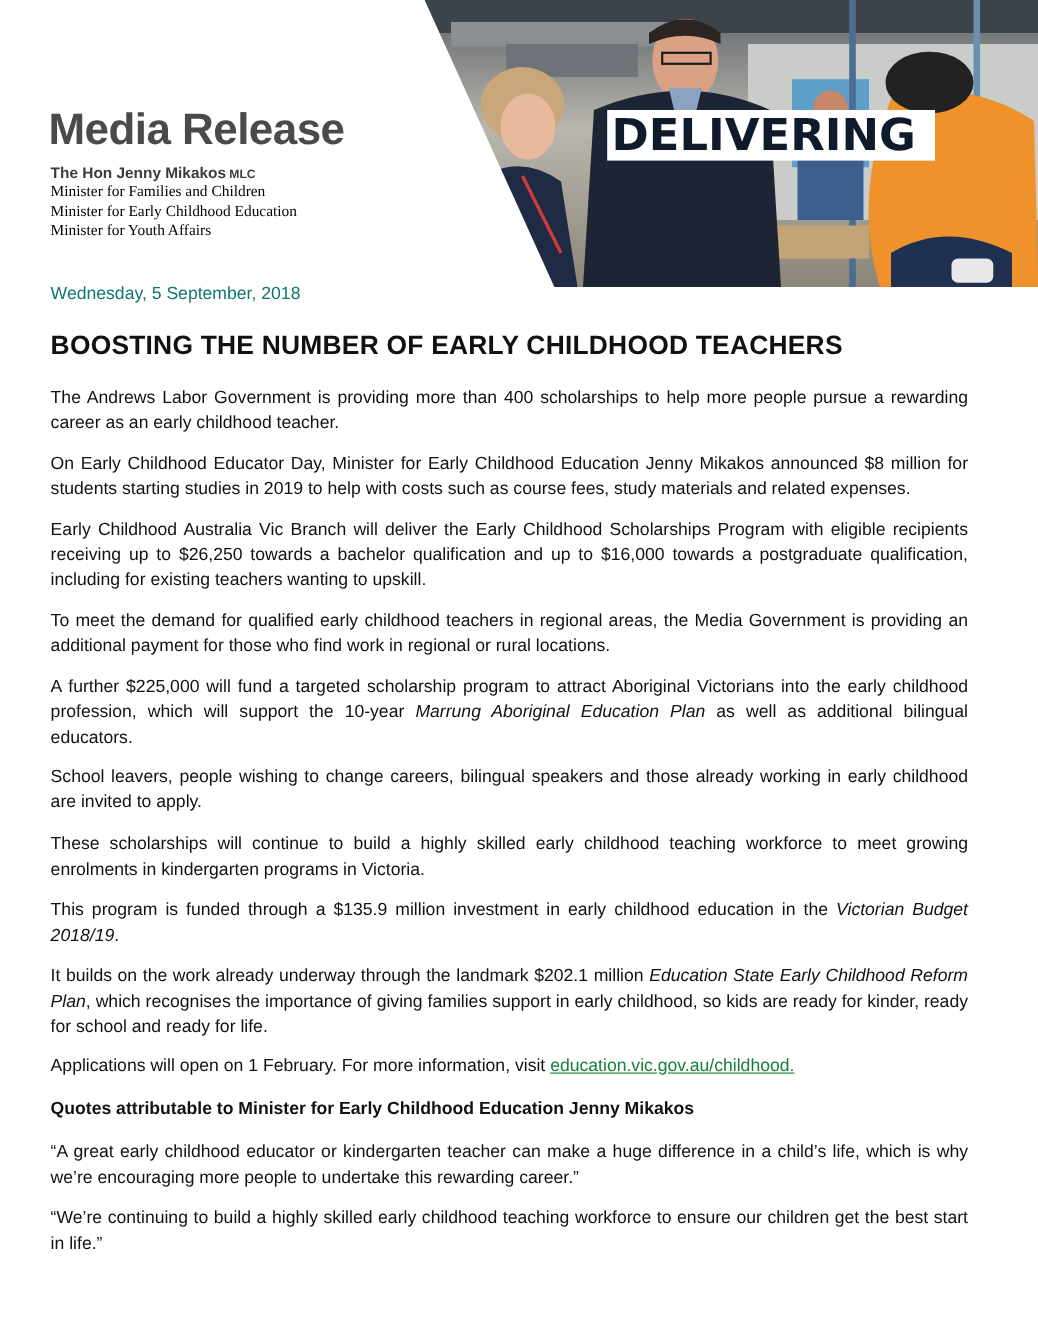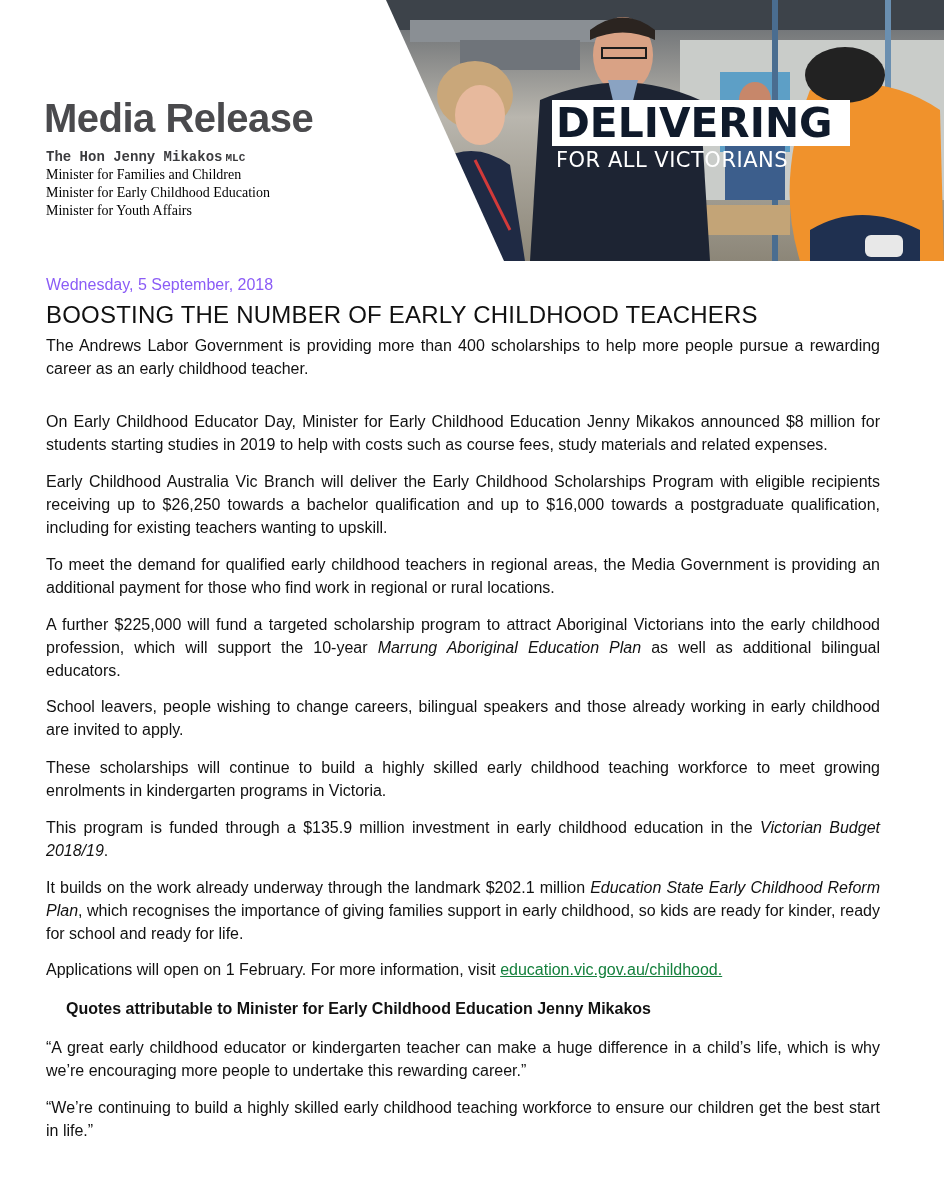--- a/index.html
+++ b/index.html
@@ -13,35 +13,35 @@
   .tagline-box { position: absolute; left: 172px; top: 100px; width: 298px; height: 46px; background: #ffffff; }
   .tagline-main { position: absolute; left: 176px; top: 98px; width: 292px; font-family: "DejaVu Sans", sans-serif;
                   font-weight: bold; font-size: 40px; letter-spacing: 0px; color: #0f1a2b; line-height: 50px;
                   transform: scaleX(1.02); transform-origin: left center; }
   .tagline-sub { position: absolute; left: 176px; top: 148px; font-family: "DejaVu Sans", sans-serif;
                  font-size: 21px; color: #ffffff; letter-spacing: 0.5px; }
 
   
   .mast-title { position: absolute; left: 44px; top: 96px; font-family: Liberation Sans, sans-serif;
                 font-weight: bold; font-size: 40px; color: #4a4a4d; letter-spacing: -0.5px; }
-  .mast-name { position: absolute; left: 46px; top: 149px; font-family: Liberation Mono, monospace;
+  .mast-name { position: absolute; left: 46px; top: 149px; font-family: Liberation Sans, sans-serif;
                font-weight: bold; font-size: 14px; color: #3b3b3e; }
   .mast-name .suffix { font-size: 11px; margin-left: 3px; }
   .mast-role { position: absolute; left: 46px; font-family: Liberation Serif, serif;
                font-size: 14px; color: #000000; }
 
   
-  .date { position: absolute; left: 46px; top: 276px; font-size: 16px; color: #8b5cf6; }
-  .headline { position: absolute; left: 46px; top: 301px; font-size: 24px; font-weight: normal; color: #111;
+  .date { position: absolute; left: 46px; top: 259px; font-size: 16px; color: #0f766e; }
+  .headline { position: absolute; left: 46px; top: 301px; font-size: 24px; font-weight: bold; color: #111;
               letter-spacing: 0.2px; }
   .para { position: absolute; left: 46px; width: 834px; font-size: 16px; line-height: 23px;
           text-align: justify; color: #111; }
   .para i { font-style: italic; margin-top: 11px; }
   .link { color: #15803d; text-decoration: underline; }
-  .bold { font-weight: bold; margin-left: 20px; }
+  .bold { font-weight: bold; }
   .quote { }
 </style>
 </head>
 <body>
 
 <div class="hero">
   <svg width="564" height="261" viewBox="0 0 564 261">
     <defs>
       <linearGradient id="bg" x1="0" y1="0" x2="0" y2="1">
         <stop offset="0" stop-color="#5d6268"></stop>
@@ -80,35 +80,34 @@
 
     <ellipse cx="375" cy="100" rx="16" ry="18" fill="#c7876a"></ellipse>
     <path d="M345 130 Q375 115 405 130 L405 200 L345 200 Z" fill="#3c5e8c"></path>
   </svg>
 
   <svg class="hero-mask" width="564" height="261" viewBox="0 0 564 261">
     <polygon points="0,0 6,0 124,261 0,261" fill="#ffffff"></polygon>
   </svg>
   <div class="tagline-box"></div>
   <div class="tagline-main">DELIVERING</div>
-  <div class="tagline-sub">FOR ALL VICTORIANS</div>
 </div>
 
 <div class="mast-title">Media Release</div>
 <div class="mast-name">
   <span>The Hon Jenny Mikakos</span><span class="suffix">MLC</span>
 </div>
 <div class="mast-role" style="top:167px">Minister for Families and Children</div>
 <div class="mast-role" style="top:185px">Minister for Early Childhood Education</div>
 <div class="mast-role" style="top:203px">Minister for Youth Affairs</div>
 
 <div class="date">Wednesday, 5 September, 2018</div>
 <div class="headline">BOOSTING THE NUMBER OF EARLY CHILDHOOD TEACHERS</div>
 
-<div class="para" style="top:334px">The Andrews Labor Government is providing more than 400 scholarships to help more people pursue a rewarding career as an early childhood teacher.</div>
+<div class="para" style="top:350px">The Andrews Labor Government is providing more than 400 scholarships to help more people pursue a rewarding career as an early childhood teacher.</div>
 <div class="para" style="top:410px">On Early Childhood Educator Day, Minister for Early Childhood Education Jenny Mikakos announced $8 million for students starting studies in 2019 to help with costs such as course fees, study materials and related expenses.</div>
 <div class="para" style="top:470px">Early Childhood Australia Vic Branch will deliver the Early Childhood Scholarships Program with eligible recipients receiving up to $26,250 towards a bachelor qualification and up to $16,000 towards a postgraduate qualification, including for existing teachers wanting to upskill.</div>
 <div class="para" style="top:553px">To meet the demand for qualified early childhood teachers in regional areas, the Media Government is providing an additional payment for those who find work in regional or rural locations.</div>
 <div class="para" style="top:613px">
   <span>A further $225,000 will fund a targeted scholarship program to attract Aboriginal Victorians into the early childhood profession, which will support the 10-year </span><i>Marrung Aboriginal Education Plan</i><span> as well as additional bilingual educators.</span>
 </div>
 <div class="para" style="top:695px">School leavers, people wishing to change careers, bilingual speakers and those already working in early childhood are invited to apply.</div>
 <div class="para" style="top:756px">These scholarships will continue to build a highly skilled early childhood teaching workforce to meet growing enrolments in kindergarten programs in Victoria.</div>
 <div class="para" style="top:816px">
   <span>This program is funded through a $135.9 million investment in early childhood education in the </span><i>Victorian Budget 2018/19</i><span>.</span>

